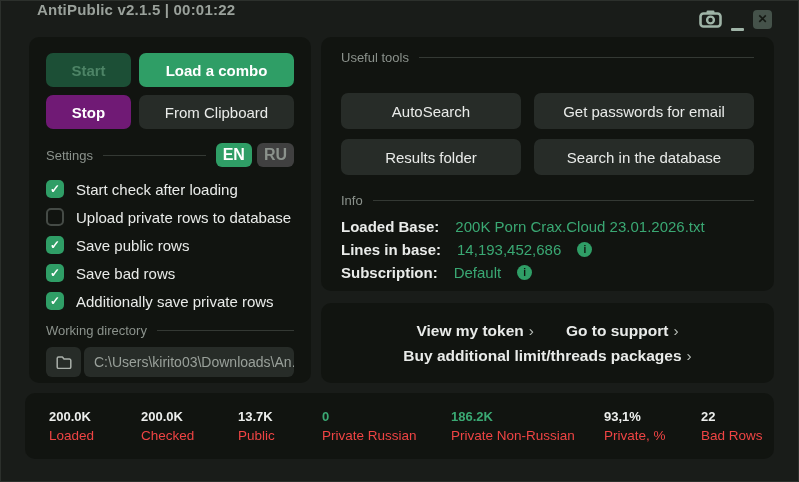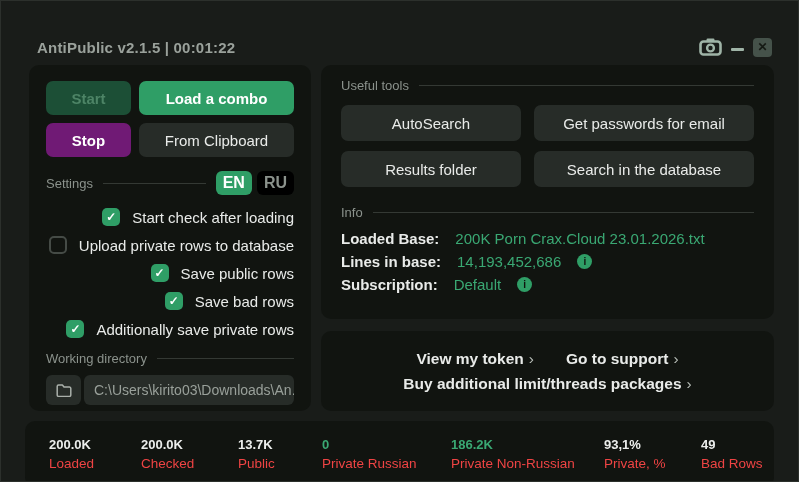--- a/index.html
+++ b/index.html
@@ -5,21 +5,21 @@
   * { margin:0; padding:0; box-sizing:border-box; }
   html,body { background:#000; }
   body { font-family:"Liberation Sans", sans-serif; }
 
   .window {
     position:relative; width:799px; height:482px;
     background:#191c19; border:1px solid #2c302c; overflow:hidden;
   }
 
   
-  .titlebar { height:36px; display:flex; align-items:center; padding:0 26px 0 36px;margin-top:28px; }
+  .titlebar { height:36px; display:flex; padding:0 26px 0 36px; }
   .title { color:#9aa19b; font-size:15px; font-weight:700; letter-spacing:.2px; }
   .tb-icons { margin-left:auto; display:flex; align-items:center; gap:9px; }
   .tb-cam { display:flex; align-items:center; cursor:pointer; }
   .tb-min { width:13px; height:3px; background:#9fb4a7; border-radius:1px; align-self:flex-end; margin-bottom:6px; cursor:pointer; }
   .tb-close {
     width:19px; height:19px; background:#45524a; border-radius:4px;
     display:flex; align-items:center; justify-content:center; cursor:pointer;
   }
   .tb-close::after { content:"✕"; color:#141813; font-size:12px; font-weight:700; }
 
@@ -45,40 +45,40 @@
 
   .section-head { display:flex; align-items:center; gap:10px; }
   .sh-settings { margin:14px 0 13px 0; }
   .sh-wd { margin:13px 0 9px 0; }
   .section-label { color:#8b928c; font-size:13px; white-space:nowrap; }
   .section-line { flex:1; height:1px; background:#343934; }
 
   .lang { display:flex; gap:5px; }
   .pill { font-size:16px; font-weight:700; padding:4px 7px; border-radius:6px; cursor:pointer; line-height:1; }
   .pill-en { background:#2f9e66; color:#ffffff; }
-  .pill-ru { background:#000000; color:#8b928c;text-align:right; }
-
-  .checks { display:flex; flex-direction:column; gap:10px;align-items:flex-end; }
+  .pill-ru { background:#404040; color:#8b928c;text-align:right; }
+
+  .checks { display:flex; flex-direction:column; gap:10px; }
   .check-row { display:flex; align-items:center; gap:12px; cursor:pointer; }
   .cbox { width:18px; height:18px; border-radius:5px; flex:0 0 18px;
           display:flex; align-items:center; justify-content:center; }
   .cbox.checked { background:#2f9e66; }
   .cbox.checked::after { content:"✓"; color:#fff; font-size:12px; font-weight:700; }
   .cbox.unchecked { border:2px solid #454b46; background:transparent; }
   .check-label { color:#e9ebe9; font-size:15px; }
 
   .wd-row { display:flex; gap:3px; }
   .wd-folder { width:35px; height:30px; background:#272c28; border-radius:6px;
                display:flex; align-items:center; justify-content:center; cursor:pointer; }
   .wd-field { flex:1; height:30px; background:#272c28; border-radius:6px;
               display:flex; align-items:center; padding:0 10px;
               color:#99a09a; font-size:14px; white-space:nowrap; overflow:hidden; }
 
   
-  .tools-grid { display:grid; grid-template-columns:180px 1fr; gap:10px 13px; margin-top:12px; }
+  .tools-grid { display:grid; grid-template-columns:180px 1fr; gap:10px 13px; margin-top:28px; }
   .tool-btn { height:36px; background:#272c28; border:none; border-radius:7px;
               color:#e9ebe9; font-family:inherit; font-size:15px; font-weight:500;
               display:flex; align-items:center; justify-content:center; cursor:pointer; }
   .sh-info { margin:18px 0 10px 0; }
   .info-rows { display:flex; flex-direction:column; gap:6px; }
   .info-row { display:flex; align-items:center; gap:16px; font-size:15px; line-height:17px; }
   .info-label { color:#e9ebe9; font-weight:600; }
   .info-value { color:#3aa873; }
   .info-i { width:15px; height:15px; border-radius:50%; background:#2f9e66;
             display:inline-flex; align-items:center; justify-content:center; cursor:pointer; }
@@ -255,18 +255,18 @@
     </div>
     <div class="stat">
       <span class="stat-value green">186.2K</span>
       <span class="stat-label">Private Non-Russian</span>
     </div>
     <div class="stat">
       <span class="stat-value">93,1%</span>
       <span class="stat-label">Private, %</span>
     </div>
     <div class="stat">
-      <span class="stat-value">49</span>
+      <span class="stat-value">22</span>
       <span class="stat-label">Bad Rows</span>
     </div>
   </div>
 
 </div>
 
 </body></html>

